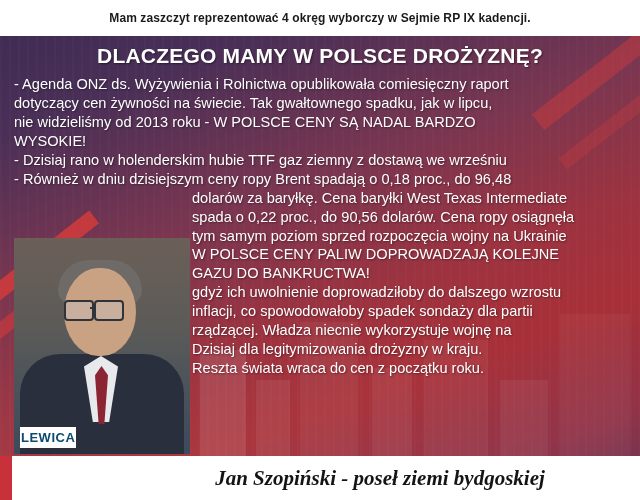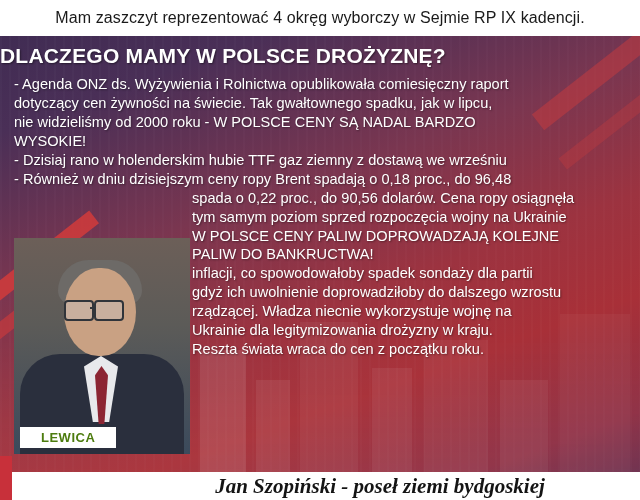--- a/index.html
+++ b/index.html
@@ -26,22 +26,22 @@
     top: 0; left: 0;
     width: 640px;
     height: 36px;
     background: #ffffff;
     display: flex;
     align-items: center;
     justify-content: center;
     z-index: 30;
   }
   .top-banner-text {
-    font-size: 16px;
-    font-weight: normal;
+    font-size: 12px;
+    font-weight: bold;
     color: #1a1a1a;
     letter-spacing: 0.1px;
     text-align: center;
     padding: 0 10px;
   }
   
   .city-overlay {
     position: absolute;
     top: 0; left: 0;
     width: 640px; height: 500px;
@@ -68,21 +68,21 @@
   .stripe-b { left: -30px; top: 300px; width: 120px; height: 14px; transform: rotate(-38deg); opacity: 0.6;}
   .stripe-c { right: -50px; top: 60px; width: 170px; height: 20px; transform: rotate(-38deg); opacity: 0.45;}
   .stripe-d { right: -30px; top: 120px; width: 120px; height: 14px; transform: rotate(-38deg); opacity: 0.3;}
 
   
   .headline {
     position: absolute;
     top: 44px;
     left: 0;
     width: 640px;
-    text-align: left;
+    text-align: center;
     z-index: 20;
     font-size: 21px;
     font-weight: bold;
     color: #ffffff;
     letter-spacing: 0.2px;
     text-shadow: 1px 1px 2px rgba(0,0,0,0.45);
   }
   
   .body-text {
     position: absolute;
@@ -163,32 +163,32 @@
     width: 13px; height: 58px;
     background: #8c2533;
     clip-path: polygon(50% 0%, 100% 16%, 72% 100%, 28% 100%, 0% 16%);
   }
   .lewica-badge {
     position: absolute;
     left: 20px;
     bottom: 52px;
     z-index: 18;
     background: #ffffff;
-    color: #4d7c0f;
+    color: #0c4a6e;
     font-size: 13px;
     font-weight: bold;
     letter-spacing: 0.5px;
-    padding: 3px 21px;
+    padding: 3px 1px;
   }
   
   .bottom-bar {
     position: absolute;
     left: 0; bottom: 0;
     width: 640px;
-    height: 28px;
+    height: 44px;
     background: #ffffff;
     z-index: 30;
     display: flex;
     align-items: center;
     justify-content: center;
   }
   .bottom-name {
     font-family: "Liberation Serif", serif;
     font-size: 21px;
     font-weight: bold;
@@ -226,32 +226,33 @@
 
   <div class="top-banner">
     <div class="top-banner-text">Mam zaszczyt reprezentować 4 okręg wyborczy w Sejmie RP IX kadencji.</div>
   </div>
 
   <div class="headline">DLACZEGO MAMY W POLSCE DROŻYZNĘ?</div>
 
   <div class="body-text">
     <p class="para">- Agenda ONZ ds. Wyżywienia i Rolnictwa opublikowała comiesięczny raport</p>
     <p class="para">dotyczący cen żywności na świecie. Tak gwałtownego spadku, jak w lipcu,</p>
-    <p class="para">nie widzieliśmy od 2000 roku - W POLSCE CENY SĄ NADAL BARDZO</p>
+    <p class="para">nie widzieliśmy od 2013 roku - W POLSCE CENY SĄ NADAL BARDZO</p>
     <p class="para">WYSOKIE!</p>
     <p class="para">- Dzisiaj rano w holenderskim hubie TTF gaz ziemny z dostawą we wrześniu</p>
     <p class="para">- Również w dniu dzisiejszym ceny ropy Brent spadają o 0,18 proc., do 96,48</p>
+    <p class="para indent">dolarów za baryłkę. Cena baryłki West Texas Intermediate</p>
     <p class="para indent">spada o 0,22 proc., do 90,56 dolarów. Cena ropy osiągnęła</p>
     <p class="para indent">tym samym poziom sprzed rozpoczęcia wojny na Ukrainie</p>
     <p class="para indent">W POLSCE CENY PALIW DOPROWADZAJĄ KOLEJNE</p>
-    <p class="para indent">PALIW DO BANKRUCTWA!</p>
+    <p class="para indent">GAZU DO BANKRUCTWA!</p>
+    <p class="para indent">gdyż ich uwolnienie doprowadziłoby do dalszego wzrostu</p>
     <p class="para indent">inflacji, co spowodowałoby spadek sondaży dla partii</p>
-    <p class="para indent">gdyż ich uwolnienie doprowadziłoby do dalszego wzrostu</p>
     <p class="para indent">rządzącej. Władza niecnie wykorzystuje wojnę na</p>
-    <p class="para indent">Ukrainie dla legitymizowania drożyzny w kraju.</p>
+    <p class="para indent">Dzisiaj dla legitymizowania drożyzny w kraju.</p>
     <p class="para indent">Reszta świata wraca do cen z początku roku.</p>
   </div>
 
   <div class="photo-wrap">
     <div class="photo">
       <div class="ph-body"></div>
       <div class="ph-shirt"></div>
       <div class="ph-tie"></div>
       <div class="ph-hair"></div>
       <div class="ph-face"></div>

